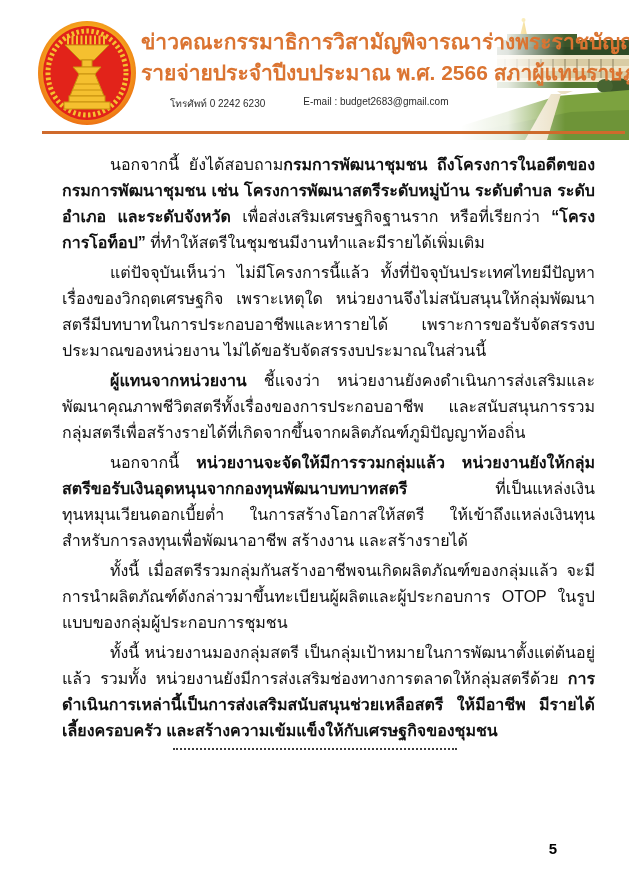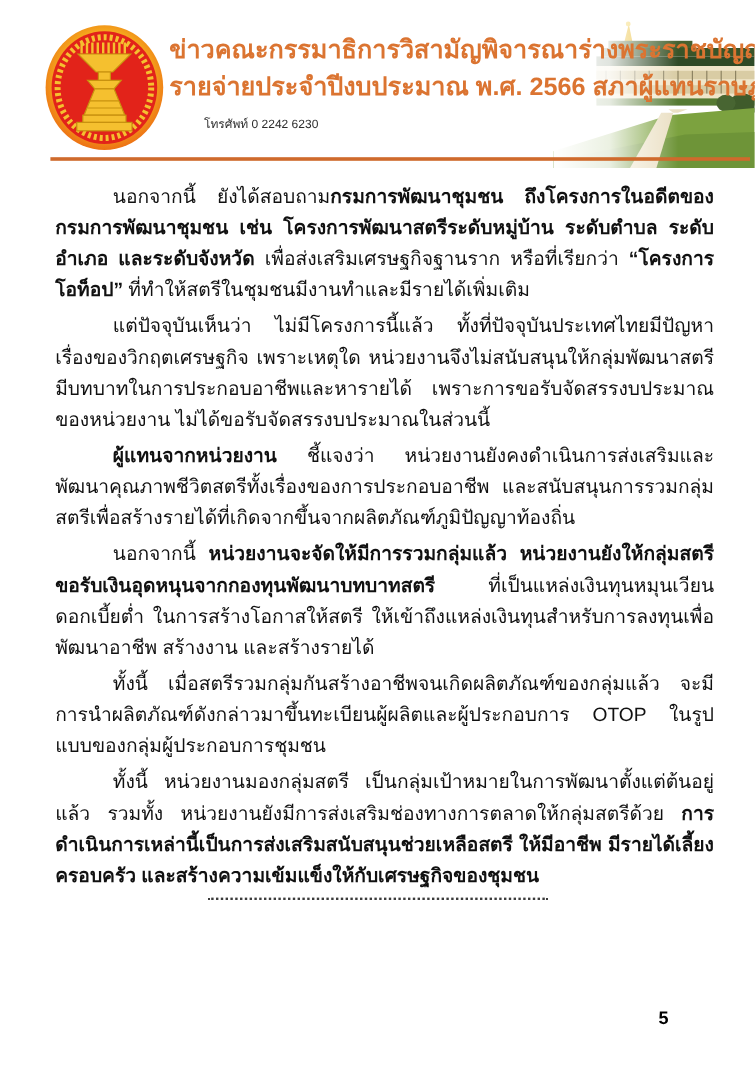--- a/index.html
+++ b/index.html
@@ -14,21 +14,21 @@
   .header { position:relative; height:148px; }
   .emblem { position:absolute; left:36px; top:18px; width:102px; height:110px; z-index:2; }
   .photo-wrap { position:absolute; right:0; top:14px; width:168px; height:126px; z-index:0; overflow:hidden; }
   .photo-fade { position:absolute; inset:0; background:linear-gradient(to right, #ffffff 0%, rgba(255,255,255,0.85) 28%, rgba(255,255,255,0) 62%); }
   .titles { position:absolute; left:141px; top:26px; z-index:3; width:486px; }
   .title-line { font-weight:bold; font-size:21px; line-height:31px; color:#DB7431; white-space:nowrap; }
   .contact { position:absolute; left:170px; top:96px; z-index:3; display:flex; gap:38px; font-size:10px; color:#2b2b2b; }
   .rule { position:absolute; left:42px; top:131px; width:583px; height:3px; background:#CF6A2C; z-index:4; }
 
   
-  .content { position:relative; padding:4px 34px 0 46px; z-index:1; }
+  .content { position:relative; padding:4px 34px 0 62px; z-index:1; }
   .para {
     font-size:16px; line-height:26px; text-align:justify; text-indent:48px;
     margin-bottom:4px; color:#111; overflow-wrap:anywhere;
   }
   .bold { font-weight:bold; }
 
   .divider { width:284px; margin:4px auto 0; border-bottom:2px dotted #3c3c3c; height:1px; }
   .page-number { position:absolute; right:72px; top:840px; font-size:15px; font-weight:bold; color:#000; }
 </style>
 </head>
@@ -105,20 +105,21 @@
       </svg>
     </div>
 
     <div class="titles">
       <div class="title-line">ข่าวคณะกรรมาธิการวิสามัญพิจารณาร่างพระราชบัญญัติงบประมาณ</div>
       <div class="title-line">รายจ่ายประจำปีงบประมาณ พ.ศ. 2566 สภาผู้แทนราษฎร</div>
     </div>
 
     <div class="contact">
       <span>โทรศัพท์ 0 2242 6230</span>
+      <span>E-mail : budget2683@gmail.com</span>
     </div>
 
     <div class="rule"></div>
   </div>
 
   <div class="content">
       <p class="para"><span>นอกจากนี้ ยังได้สอบถาม</span><span class="bold">กรมการพัฒนาชุมชน ถึงโครงการในอดีตของกรมการพัฒนาชุมชน เช่น โครงการพัฒนาสตรีระดับหมู่บ้าน ระดับตำบล ระดับอำเภอ และระดับจังหวัด</span><span> เพื่อส่งเสริมเศรษฐกิจฐานราก หรือที่เรียกว่า </span><span class="bold">“โครงการโอท็อป”</span><span> ที่ทำให้สตรีในชุมชนมีงานทำและมีรายได้เพิ่มเติม</span></p>
       <p class="para"><span>แต่ปัจจุบันเห็นว่า ไม่มีโครงการนี้แล้ว ทั้งที่ปัจจุบันประเทศไทยมีปัญหาเรื่องของวิกฤตเศรษฐกิจ เพราะเหตุใด หน่วยงานจึงไม่สนับสนุนให้กลุ่มพัฒนาสตรีมีบทบาทในการประกอบอาชีพและหารายได้ เพราะการขอรับจัดสรรงบประมาณของหน่วยงาน ไม่ได้ขอรับจัดสรรงบประมาณในส่วนนี้</span></p>
       <p class="para"><span class="bold">ผู้แทนจากหน่วยงาน</span><span> ชี้แจงว่า หน่วยงานยังคงดำเนินการส่งเสริมและพัฒนาคุณภาพชีวิตสตรีทั้งเรื่องของการประกอบอาชีพ และสนับสนุนการรวมกลุ่มสตรีเพื่อสร้างรายได้ที่เกิดจากขึ้นจากผลิตภัณฑ์ภูมิปัญญาท้องถิ่น</span></p>
       <p class="para"><span>นอกจากนี้ </span><span class="bold">หน่วยงานจะจัดให้มีการรวมกลุ่มแล้ว หน่วยงานยังให้กลุ่มสตรีขอรับเงินอุดหนุนจากกองทุนพัฒนาบทบาทสตรี</span><span> ที่เป็นแหล่งเงินทุนหมุนเวียนดอกเบี้ยต่ำ ในการสร้างโอกาสให้สตรี ให้เข้าถึงแหล่งเงินทุนสำหรับการลงทุนเพื่อพัฒนาอาชีพ สร้างงาน และสร้างรายได้</span></p>

